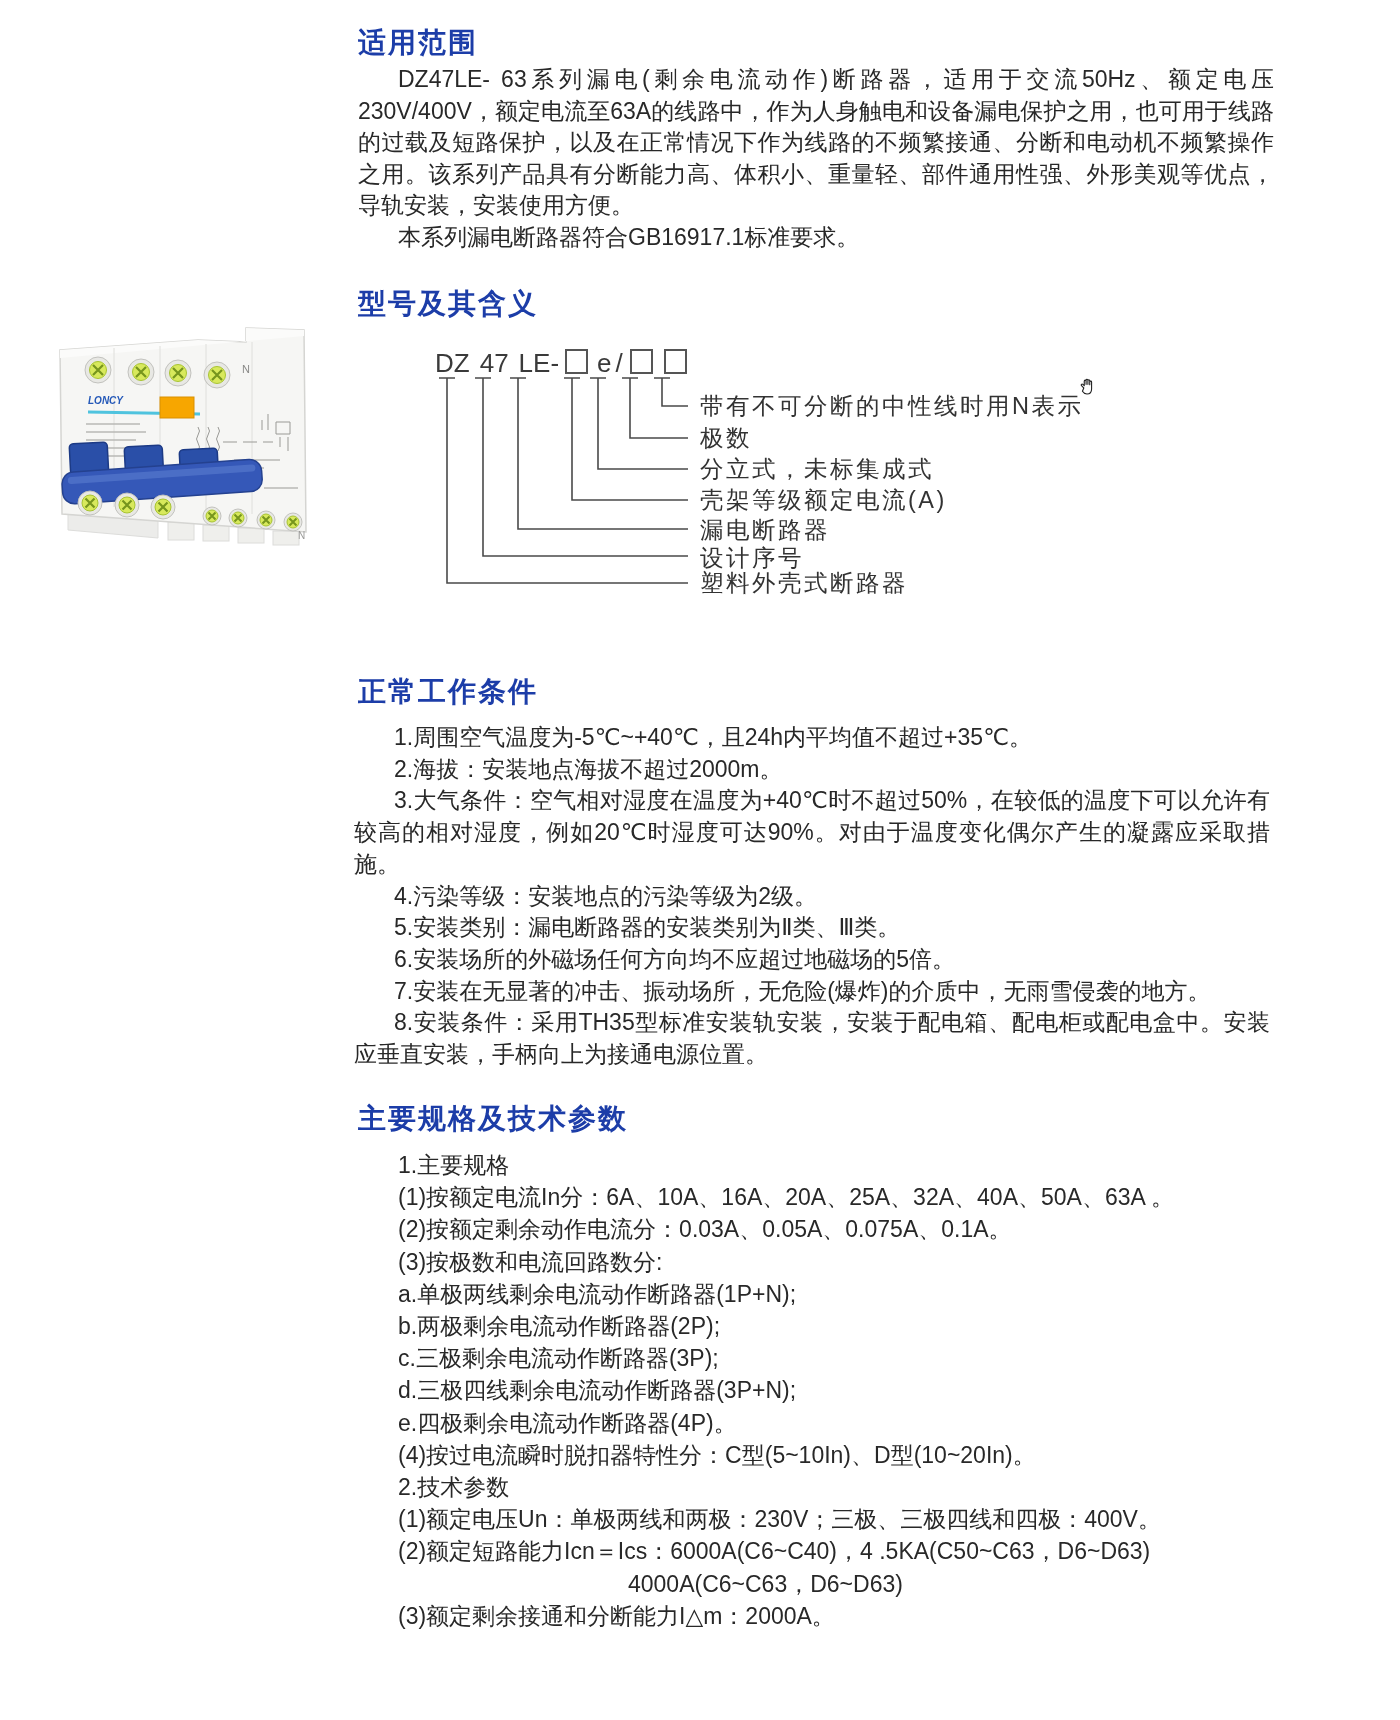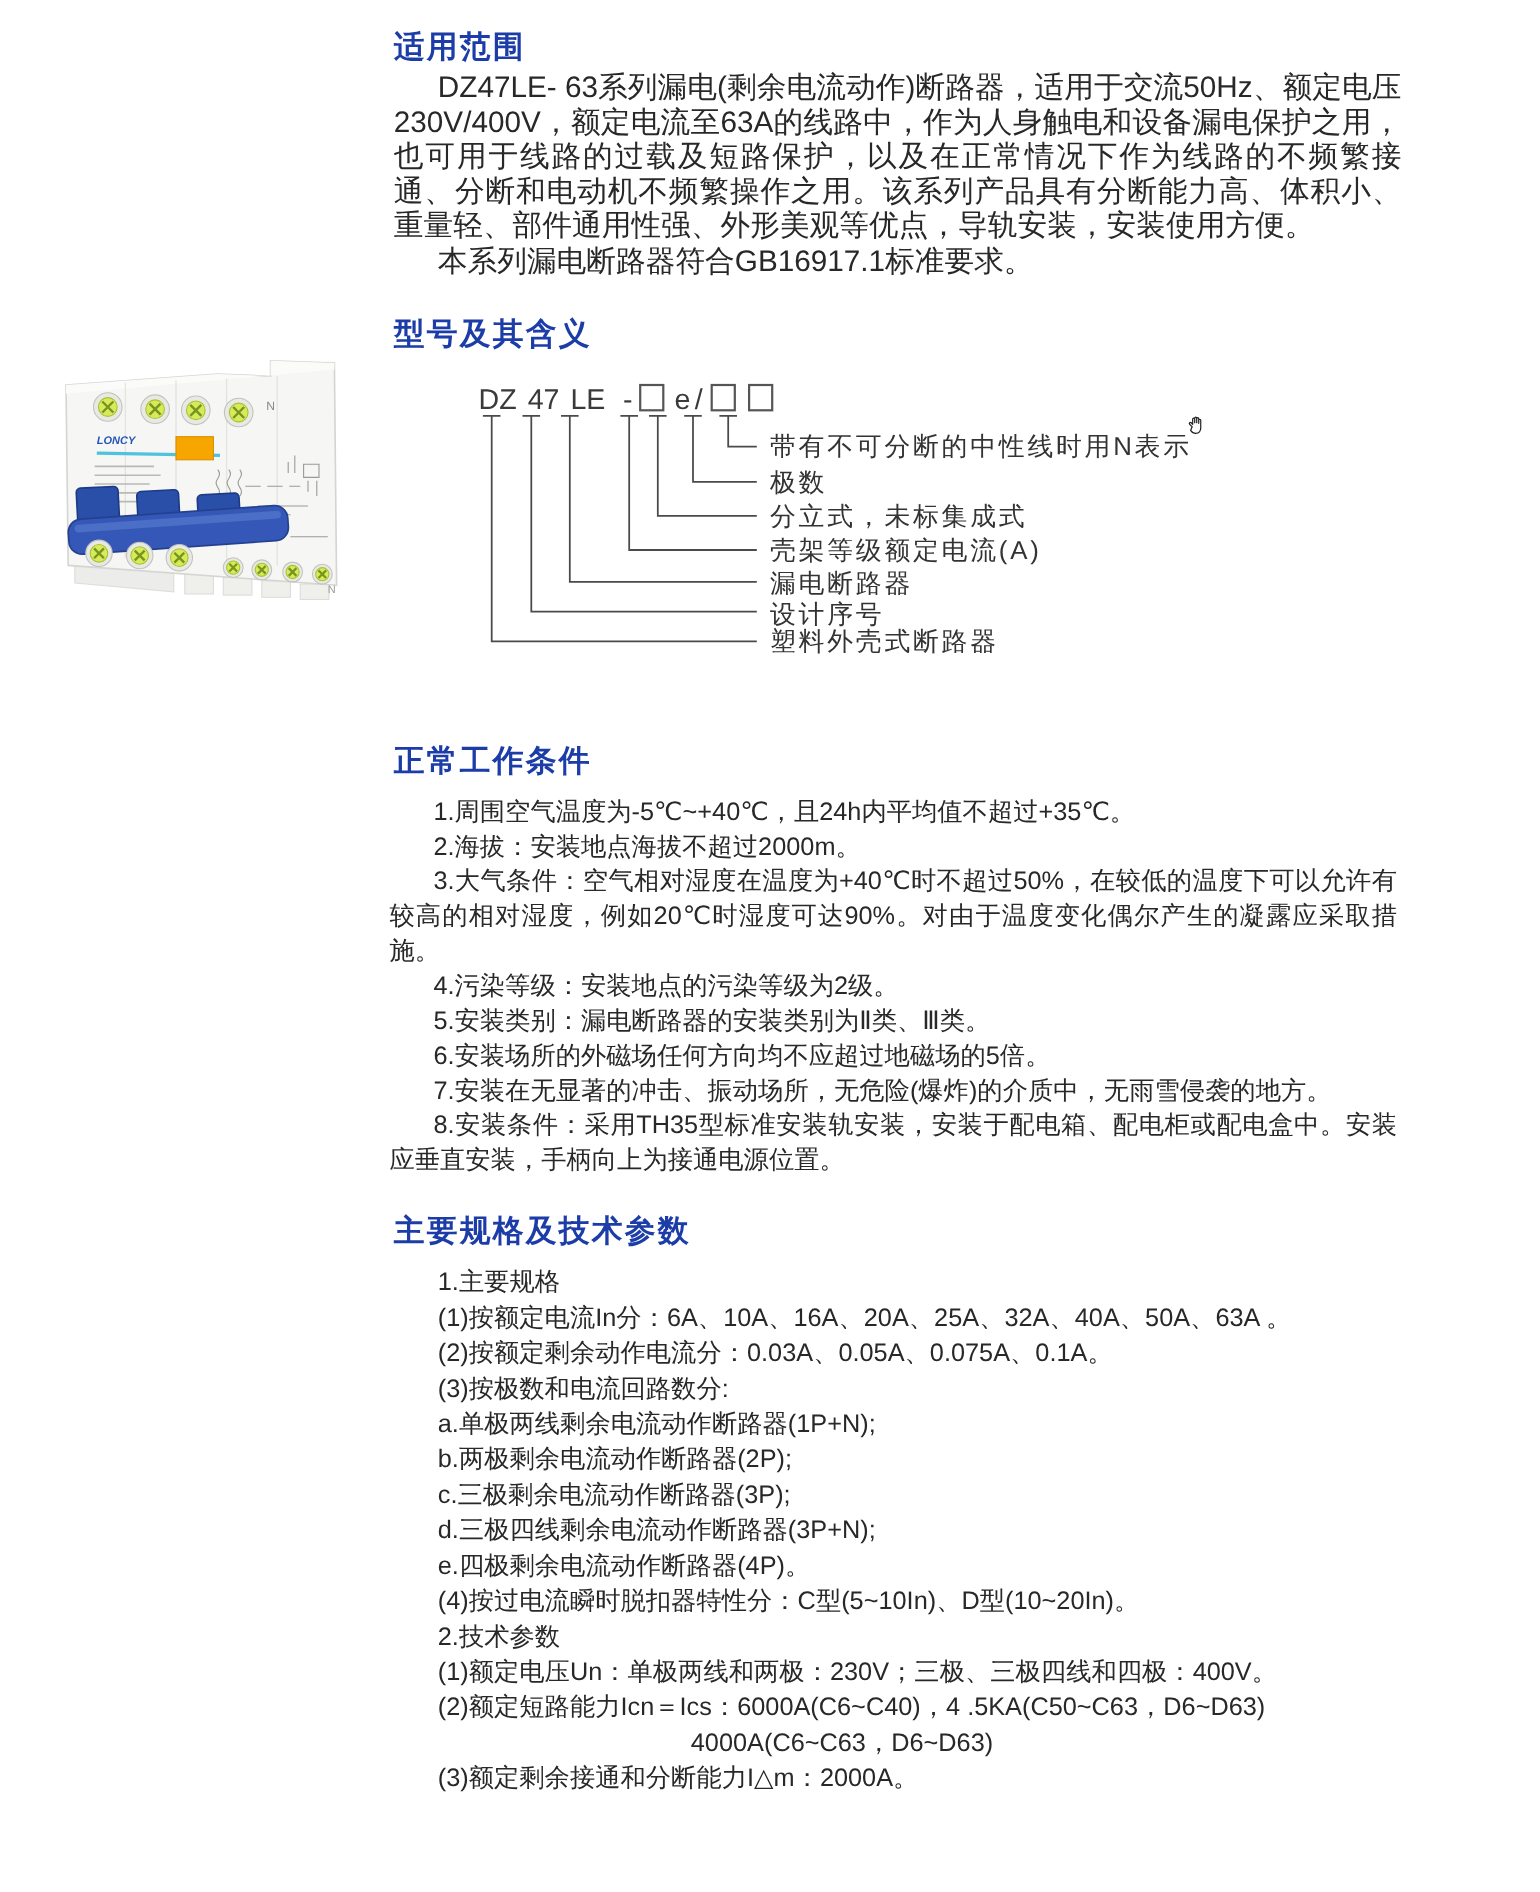--- a/index.html
+++ b/index.html
@@ -12,39 +12,39 @@
   .sec-title{
     position:absolute;margin:0;font-size:28px;font-weight:bold;
     color:#1c3da8;letter-spacing:2px;white-space:nowrap;
   }
   #title-scope{left:358px;top:24px;}
   #title-model{left:358px;top:285px;}
   #title-cond{left:358px;top:673px;}
   #title-spec{left:358px;top:1100px;}
 
   .scope-text{position:absolute;left:358px;top:64px;width:916px;
-    font-size:27px;line-height:31.6px;}
+    font-size:23px;line-height:31.6px;}
   .scope-text p{margin:0;text-indent:40px;text-align:justify;}
 
   .cond-list{position:absolute;left:354px;top:722px;width:916px;
     font-size:23px;line-height:31.7px;}
   .cond-list p{margin:0;text-indent:40px;text-align:justify;}
 
   .spec-list{position:absolute;left:398px;top:1149px;width:960px;
     font-size:23px;line-height:32.2px;}
   .spec-list p{margin:0;white-space:nowrap;}
   .spec-indent{padding-left:230px;}
 
   
   .code-row{position:absolute;left:435px;top:348px;font-size:26px;
     color:#3a3a3a;white-space:nowrap;}
   .cp{display:inline-block;}
   #cp-dz{margin-right:10px;}
   #cp-47{margin-right:10px;text-align:center;}
-  #cp-le{margin-right:16px;}
+  #cp-le{}
   #cp-dash{margin-right:6px;}
   .codebox{display:inline-block;width:19px;height:21px;border:2px solid #555;
     vertical-align:-2px;background:#fff;}
   #box1{margin-right:9px;}
   #cp-e{margin-right:4px;}
   #cp-slash{margin-right:7px;}
   #box2{margin-right:11px;}
 
   .tree-svg{position:absolute;left:380px;top:340px;}
   .tree-svg text{fill:#333;font-size:23.5px;letter-spacing:2.5px;

